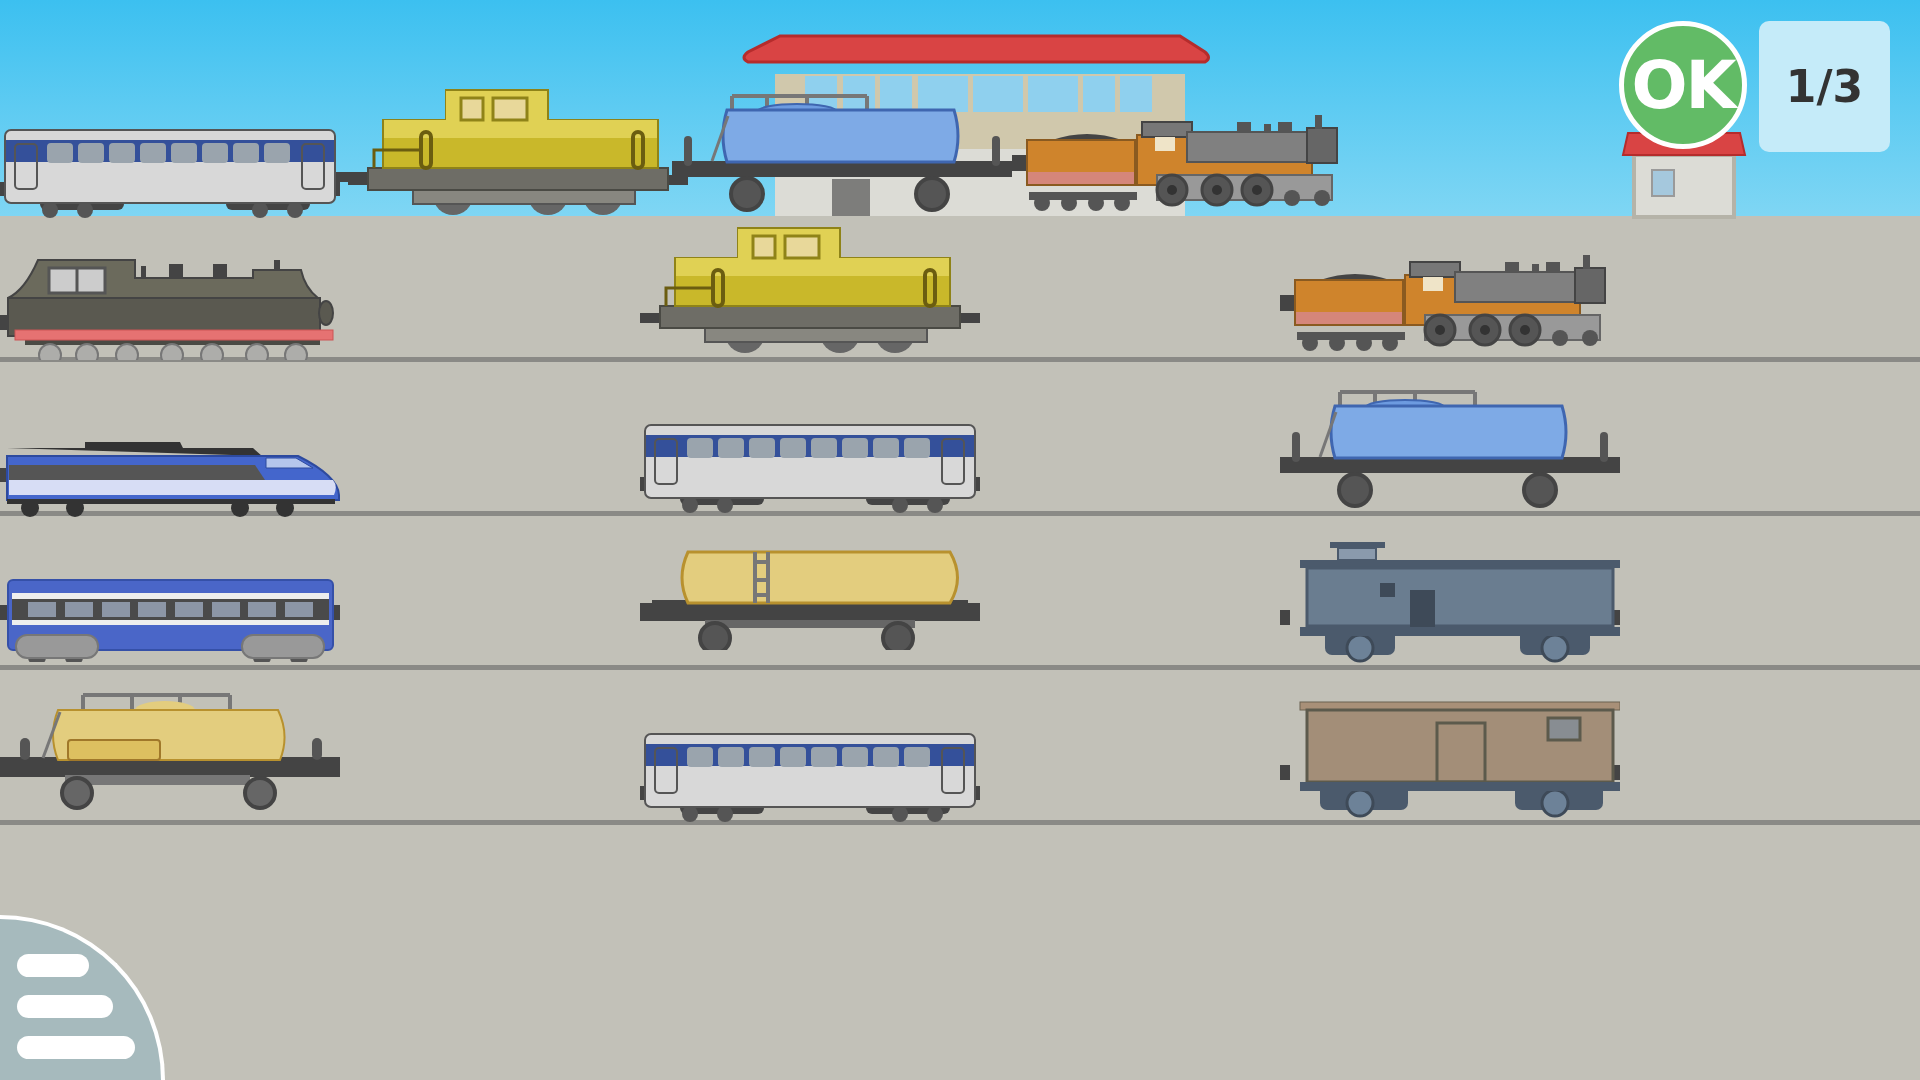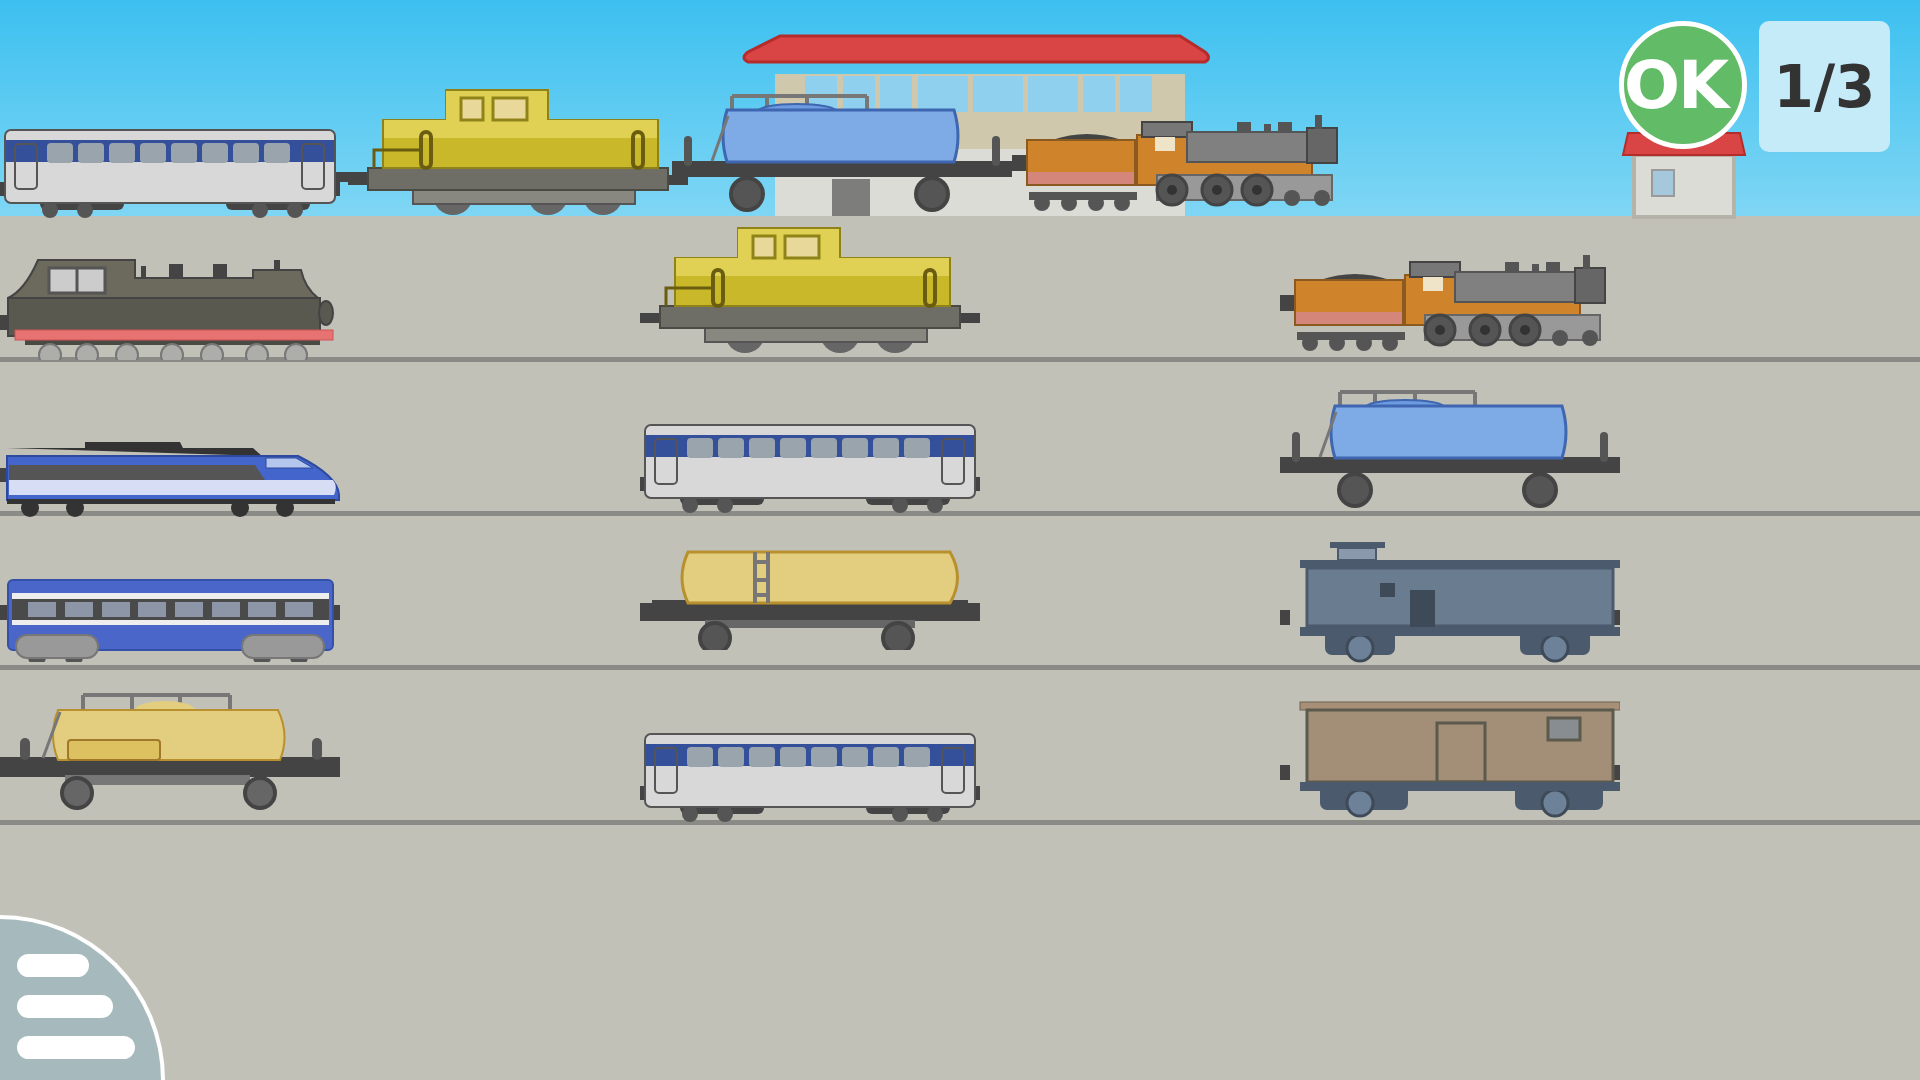--- a/index.html
+++ b/index.html
@@ -2,22 +2,22 @@
 <html><head>
 <meta charset="utf-8">
 <style>
   html,body{margin:0;padding:0;}
   body{width:1920px;height:1080px;position:relative;overflow:hidden;background:#c2c1b8;font-family:"DejaVu Sans",sans-serif;}
   .sky{position:absolute;left:0;top:0;width:1920px;height:216px;background:linear-gradient(#3cc0f0,#7fd6f4);}
   .ground{position:absolute;left:0;top:216px;width:1920px;height:864px;background:#c2c1b8;}
   .track{position:absolute;left:0;width:1920px;height:5px;background:#8a8a86;}
   .abs{position:absolute;}
   svg{display:block;overflow:visible;}
-  .ok-btn{position:absolute;left:1619px;top:21px;width:128px;height:128px;border-radius:50%;background:#62bb66;border:5px solid #fff;box-sizing:border-box;display:flex;align-items:center;justify-content:flex-start;color:#fff;font-family:"DejaVu Sans",sans-serif;font-weight:bold;font-size:66px;letter-spacing:-2px;cursor:pointer;}
-  .page-box{position:absolute;left:1759px;top:21px;width:131px;height:131px;border-radius:10px;background:#c5ebf9;display:flex;align-items:center;justify-content:center;color:#333;font-family:"DejaVu Sans",sans-serif;font-weight:bold;font-size:58px;}
+  .ok-btn{position:absolute;left:1619px;top:21px;width:128px;height:128px;border-radius:50%;background:#62bb66;border:5px solid #fff;box-sizing:border-box;display:flex;align-items:center;justify-content:center;color:#fff;font-family:"DejaVu Sans",sans-serif;font-weight:bold;font-size:66px;letter-spacing:-2px;cursor:pointer;}
+  .page-box{position:absolute;left:1759px;top:21px;width:131px;height:131px;border-radius:10px;background:#c5ebf9;display:flex;align-items:center;justify-content:center;color:#333;font-family:"DejaVu Sans",sans-serif;font-weight:bold;font-size:44px;}
   .menu-btn{position:absolute;left:0;top:915px;width:165px;height:165px;border-top-right-radius:165px;background:#a6babd;border-top:4px solid #fff;border-right:4px solid #fff;box-sizing:border-box;cursor:pointer;}
   .menu-bar{position:absolute;left:17px;height:23px;background:#fff;border-radius:12px;}
   .slot{position:absolute;cursor:pointer;}
 </style>
 </head>
 <body>
 
 <svg width="0" height="0" style="position:absolute">
   <defs>
 

